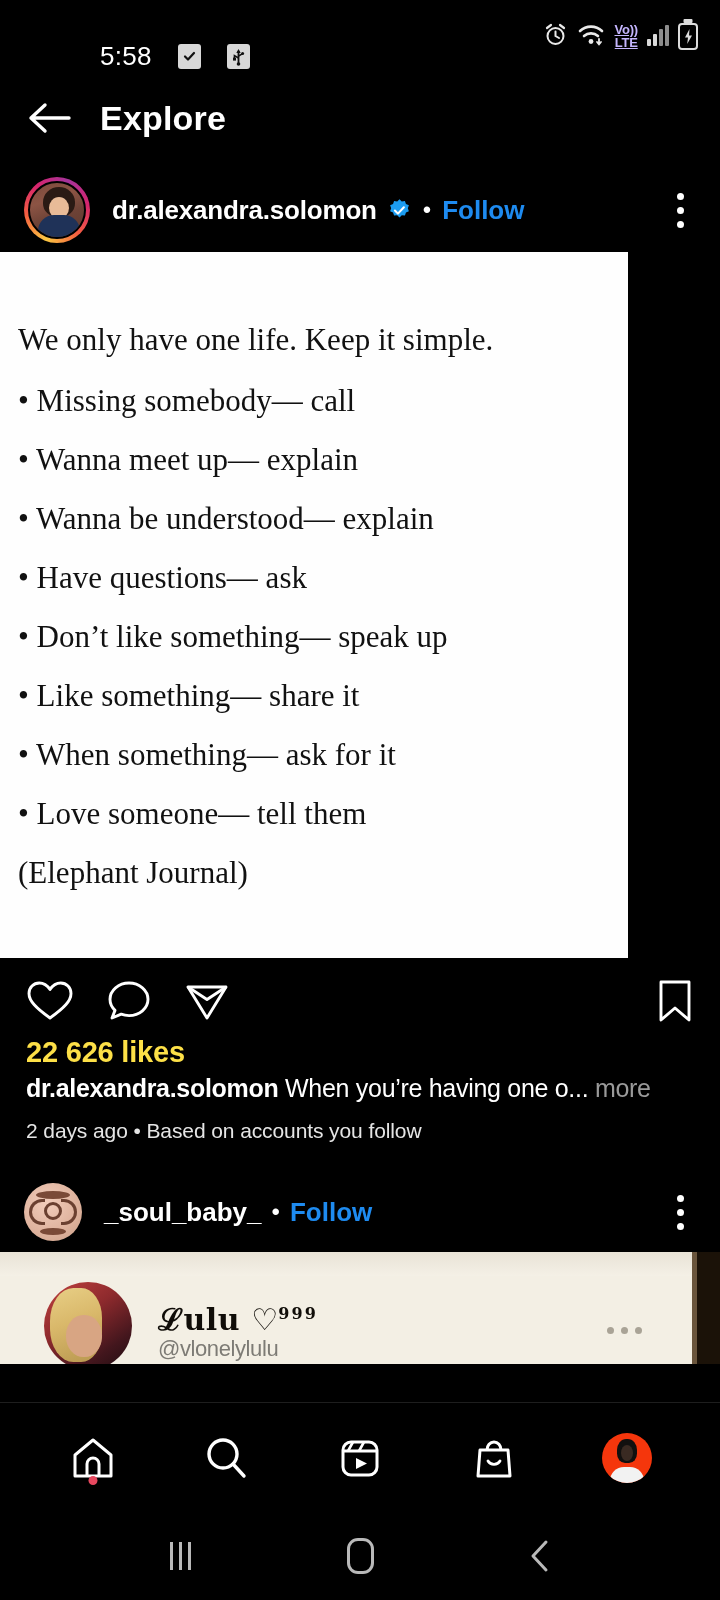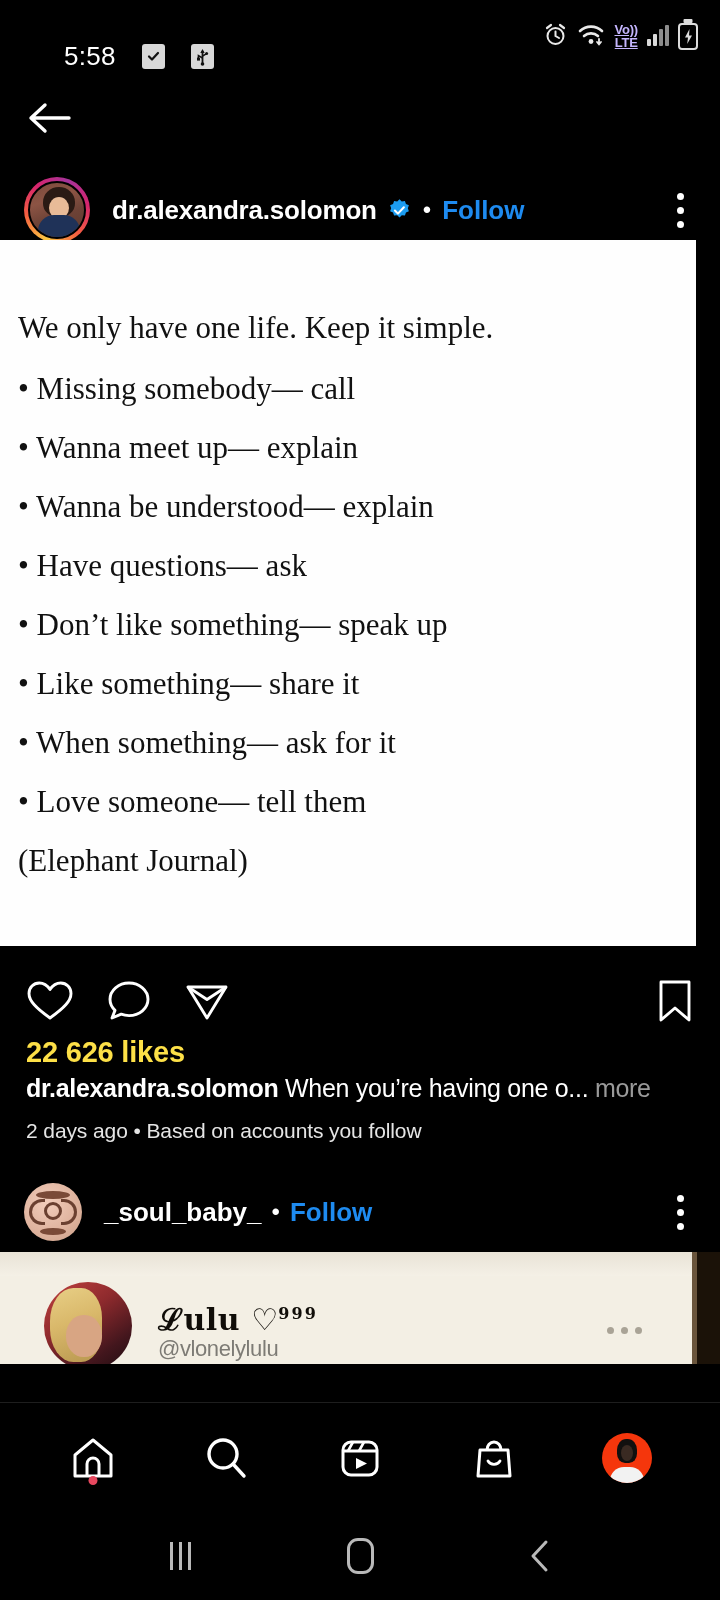--- a/index.html
+++ b/index.html
@@ -10,21 +10,21 @@
     overflow: hidden;
   }
   #app { position: relative; width: 720px; height: 1600px; background: #000; }
 
   
   .statusbar {
     position: absolute; top: 0; left: 0; width: 720px; height: 72px;
     display: flex; align-items: center; justify-content: space-between;
     padding: 0 22px 0 0; color: #fff;
   }
-  .sb-left { display: flex; align-items: center; gap: 26px; padding-left: 64px; margin-top: 40px; }
+  .sb-left { display: flex; align-items: center; gap: 26px; padding-left: 100px; margin-top: 40px; }
   .sb-time { font-size: 26px; font-weight: 400; letter-spacing: .3px; color: #fff; }
   .sb-chip {
     width: 23px; height: 25px; background: #d8d8d8; border-radius: 3px;
     display: flex; align-items: center; justify-content: center;
   }
   .sb-chip svg { display: block; }
   .sb-right { display: flex; align-items: center; gap: 9px; }
   .volte { display: flex; flex-direction: column; align-items: center; line-height: 1; }
   .volte span { font-size: 13px; font-weight: 700; color: #c4b5fd; letter-spacing: -.2px; text-decoration: underline; }
   .bars { display: flex; align-items: flex-end; gap: 2px; height: 20px; }
@@ -80,21 +80,21 @@
   .ph-name-wrap { display: flex; align-items: center; margin-left: 22px; gap: 10px; }
   .ph-username { color: #fff; font-size: 26px; font-weight: 700; letter-spacing: -.2px; }
   .verified { width: 25px; height: 25px; flex: 0 0 auto; }
   .dot-sep { color: #fff; font-size: 24px; line-height: 1; margin: 0 1px; }
   .follow-link { color: #1e8bf0; font-size: 26px; font-weight: 700; }
   .kebab { margin-left: auto; display: flex; flex-direction: column; gap: 7px; padding-right: 12px; }
   .kebab i { width: 7px; height: 7px; background: #fff; border-radius: 50%; display: block; }
 
   
   .post-image {
-    position: absolute; top: 240px; left: 0; width: 696px; height: 706px;
+    position: absolute; top: 252px; left: 0; width: 628px; height: 706px;
     background: #fefefe; padding: 72px 20px 18px 18px;
   }
   .quote-line {
     font-family: "Liberation Serif", "DejaVu Serif", serif;
     color: #111; font-size: 31px; line-height: 1.0; margin-bottom: 28px;
     white-space: nowrap;
   }
   .quote-line.first { margin-bottom: 30px; }
   .quote-line.source { margin-top: 0; }
 
@@ -289,20 +289,21 @@
       </span>
     </div>
   </div>
 
   <div class="explore-header">
     <span class="back-arrow">
       <svg width="44" height="36" viewBox="0 0 44 36">
         <path d="M42 18 L4 18 M18 5 L4 18 L18 31" stroke="#fff" stroke-width="3.4" fill="none" stroke-linecap="round" stroke-linejoin="round"></path>
       </svg>
     </span>
+    <span class="explore-title">Explore</span>
   </div>
 
   <div class="post-header">
     <span class="avatar-ring">
       <span class="avatar-inner">
         <span class="hair"></span>
           <span class="face"></span>
           <span class="body"></span>
       </span>
     </span>

